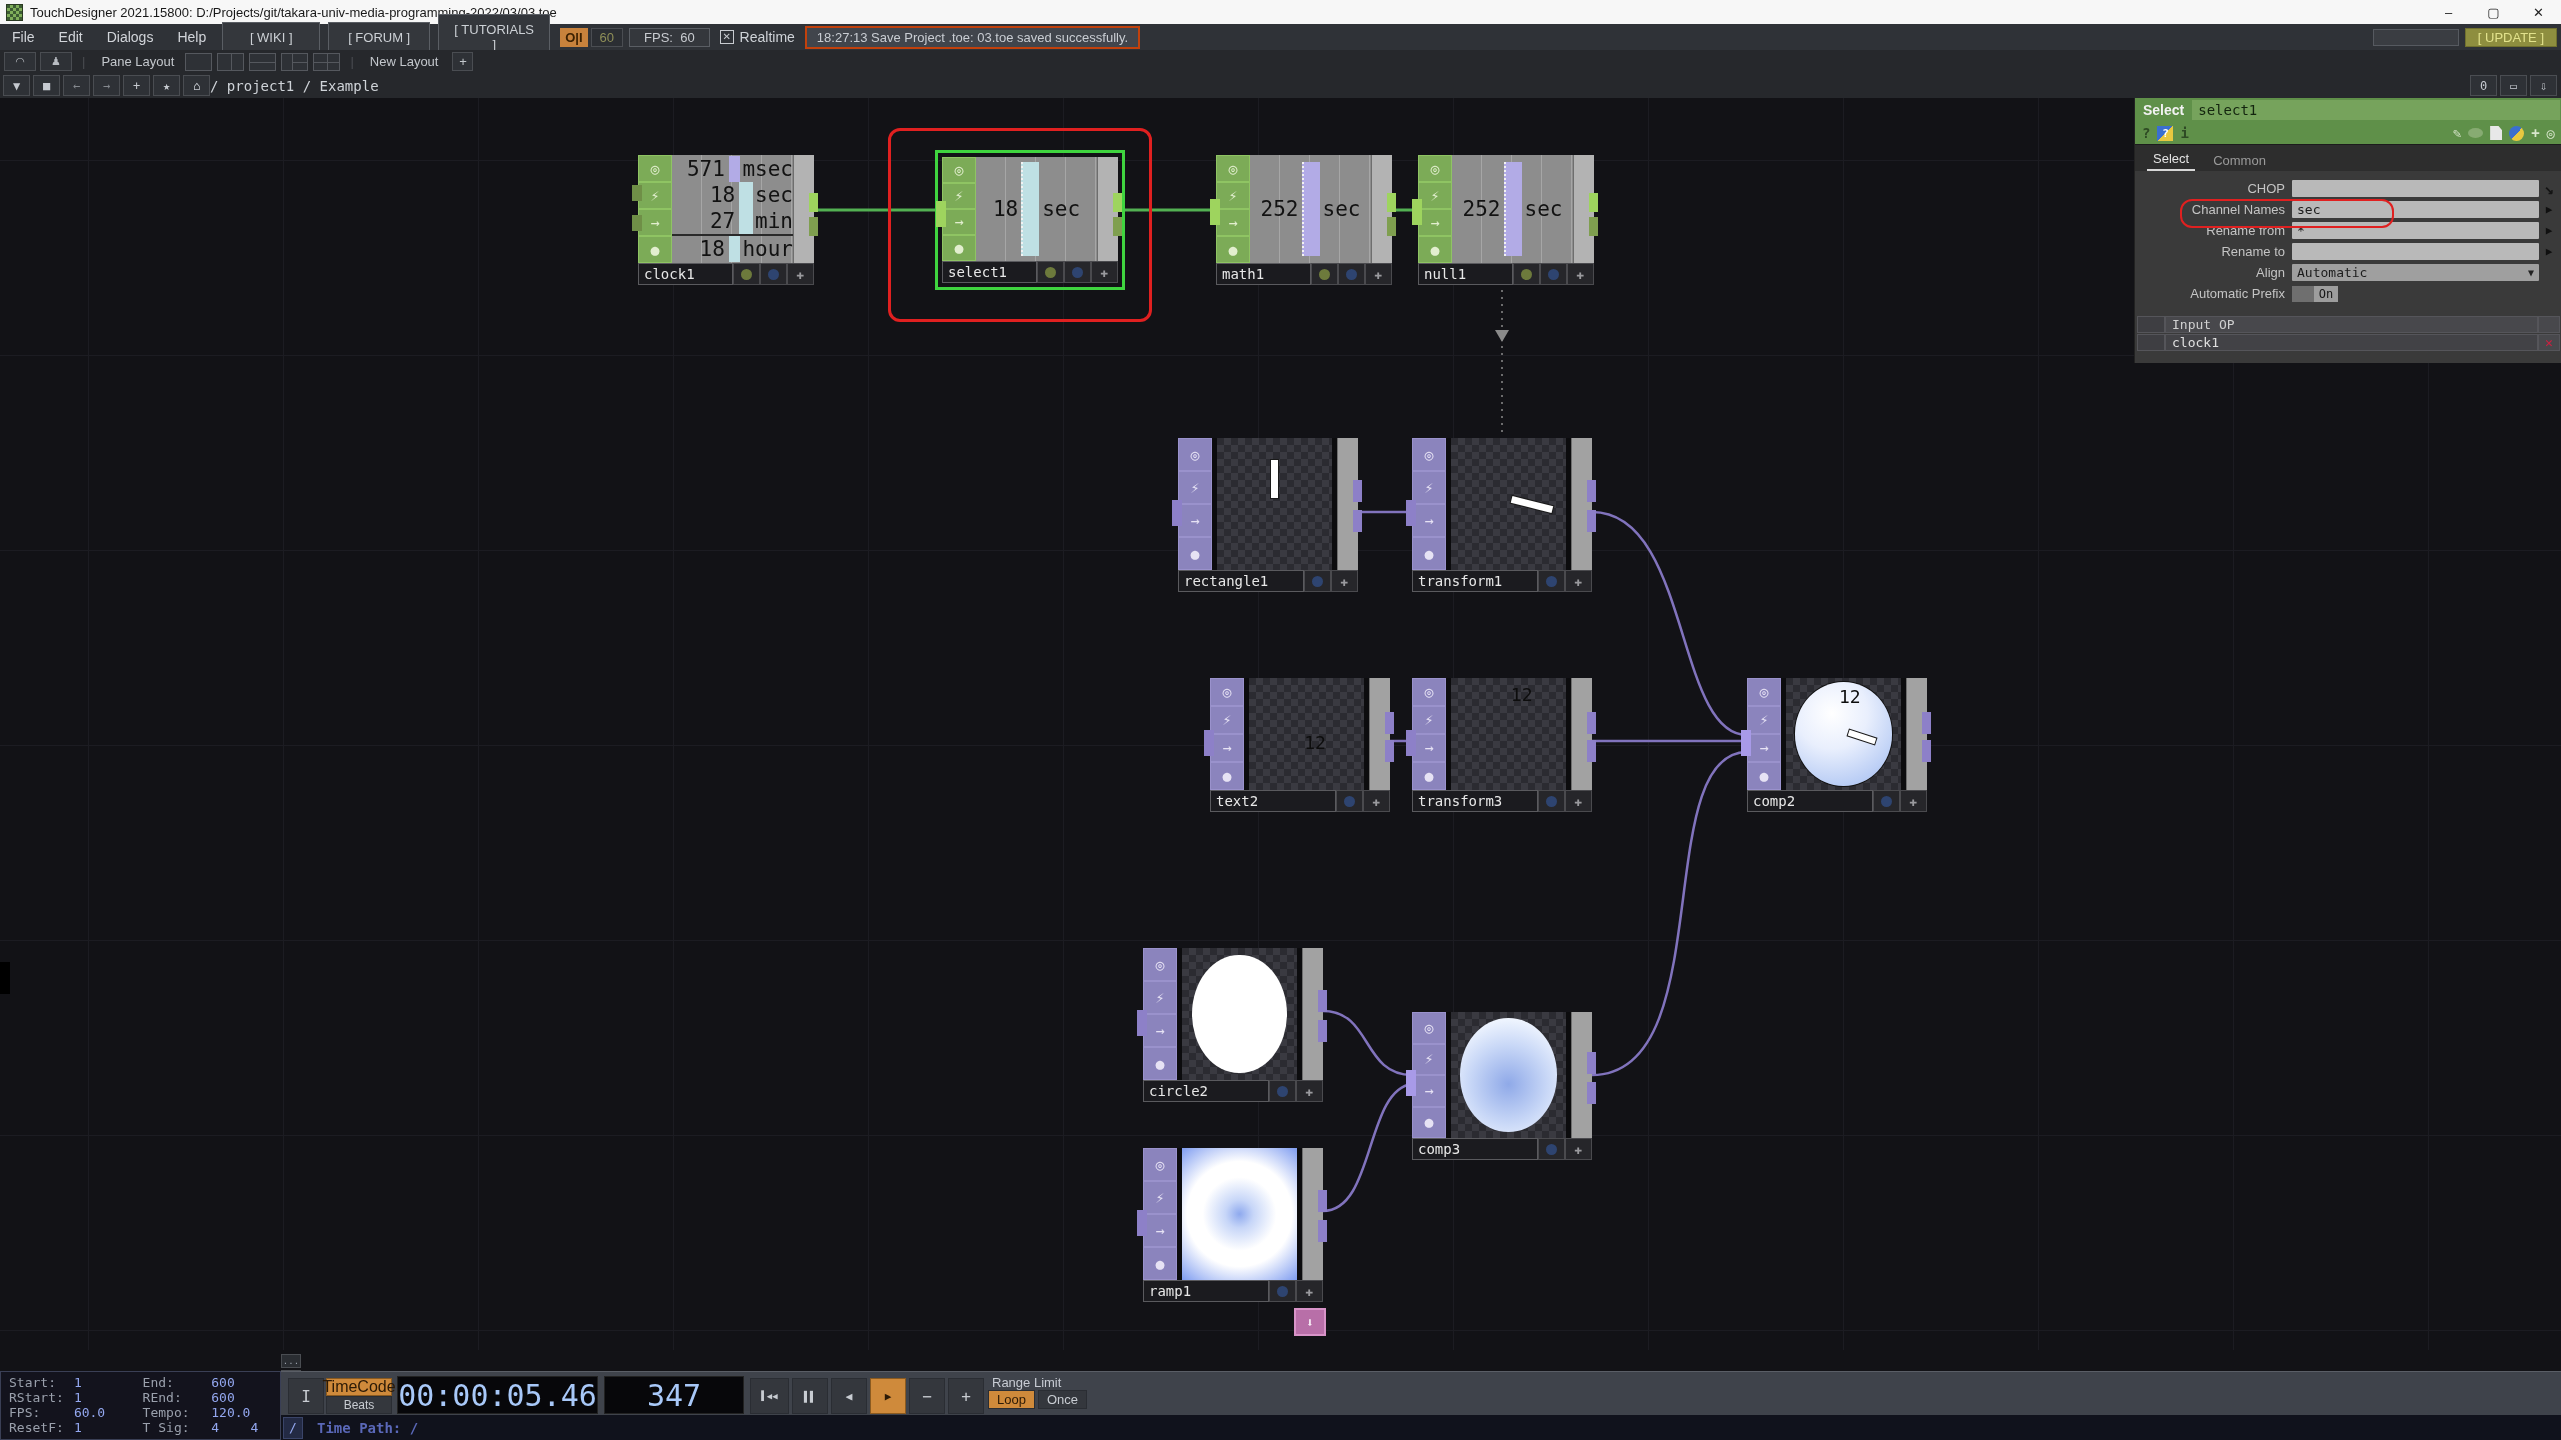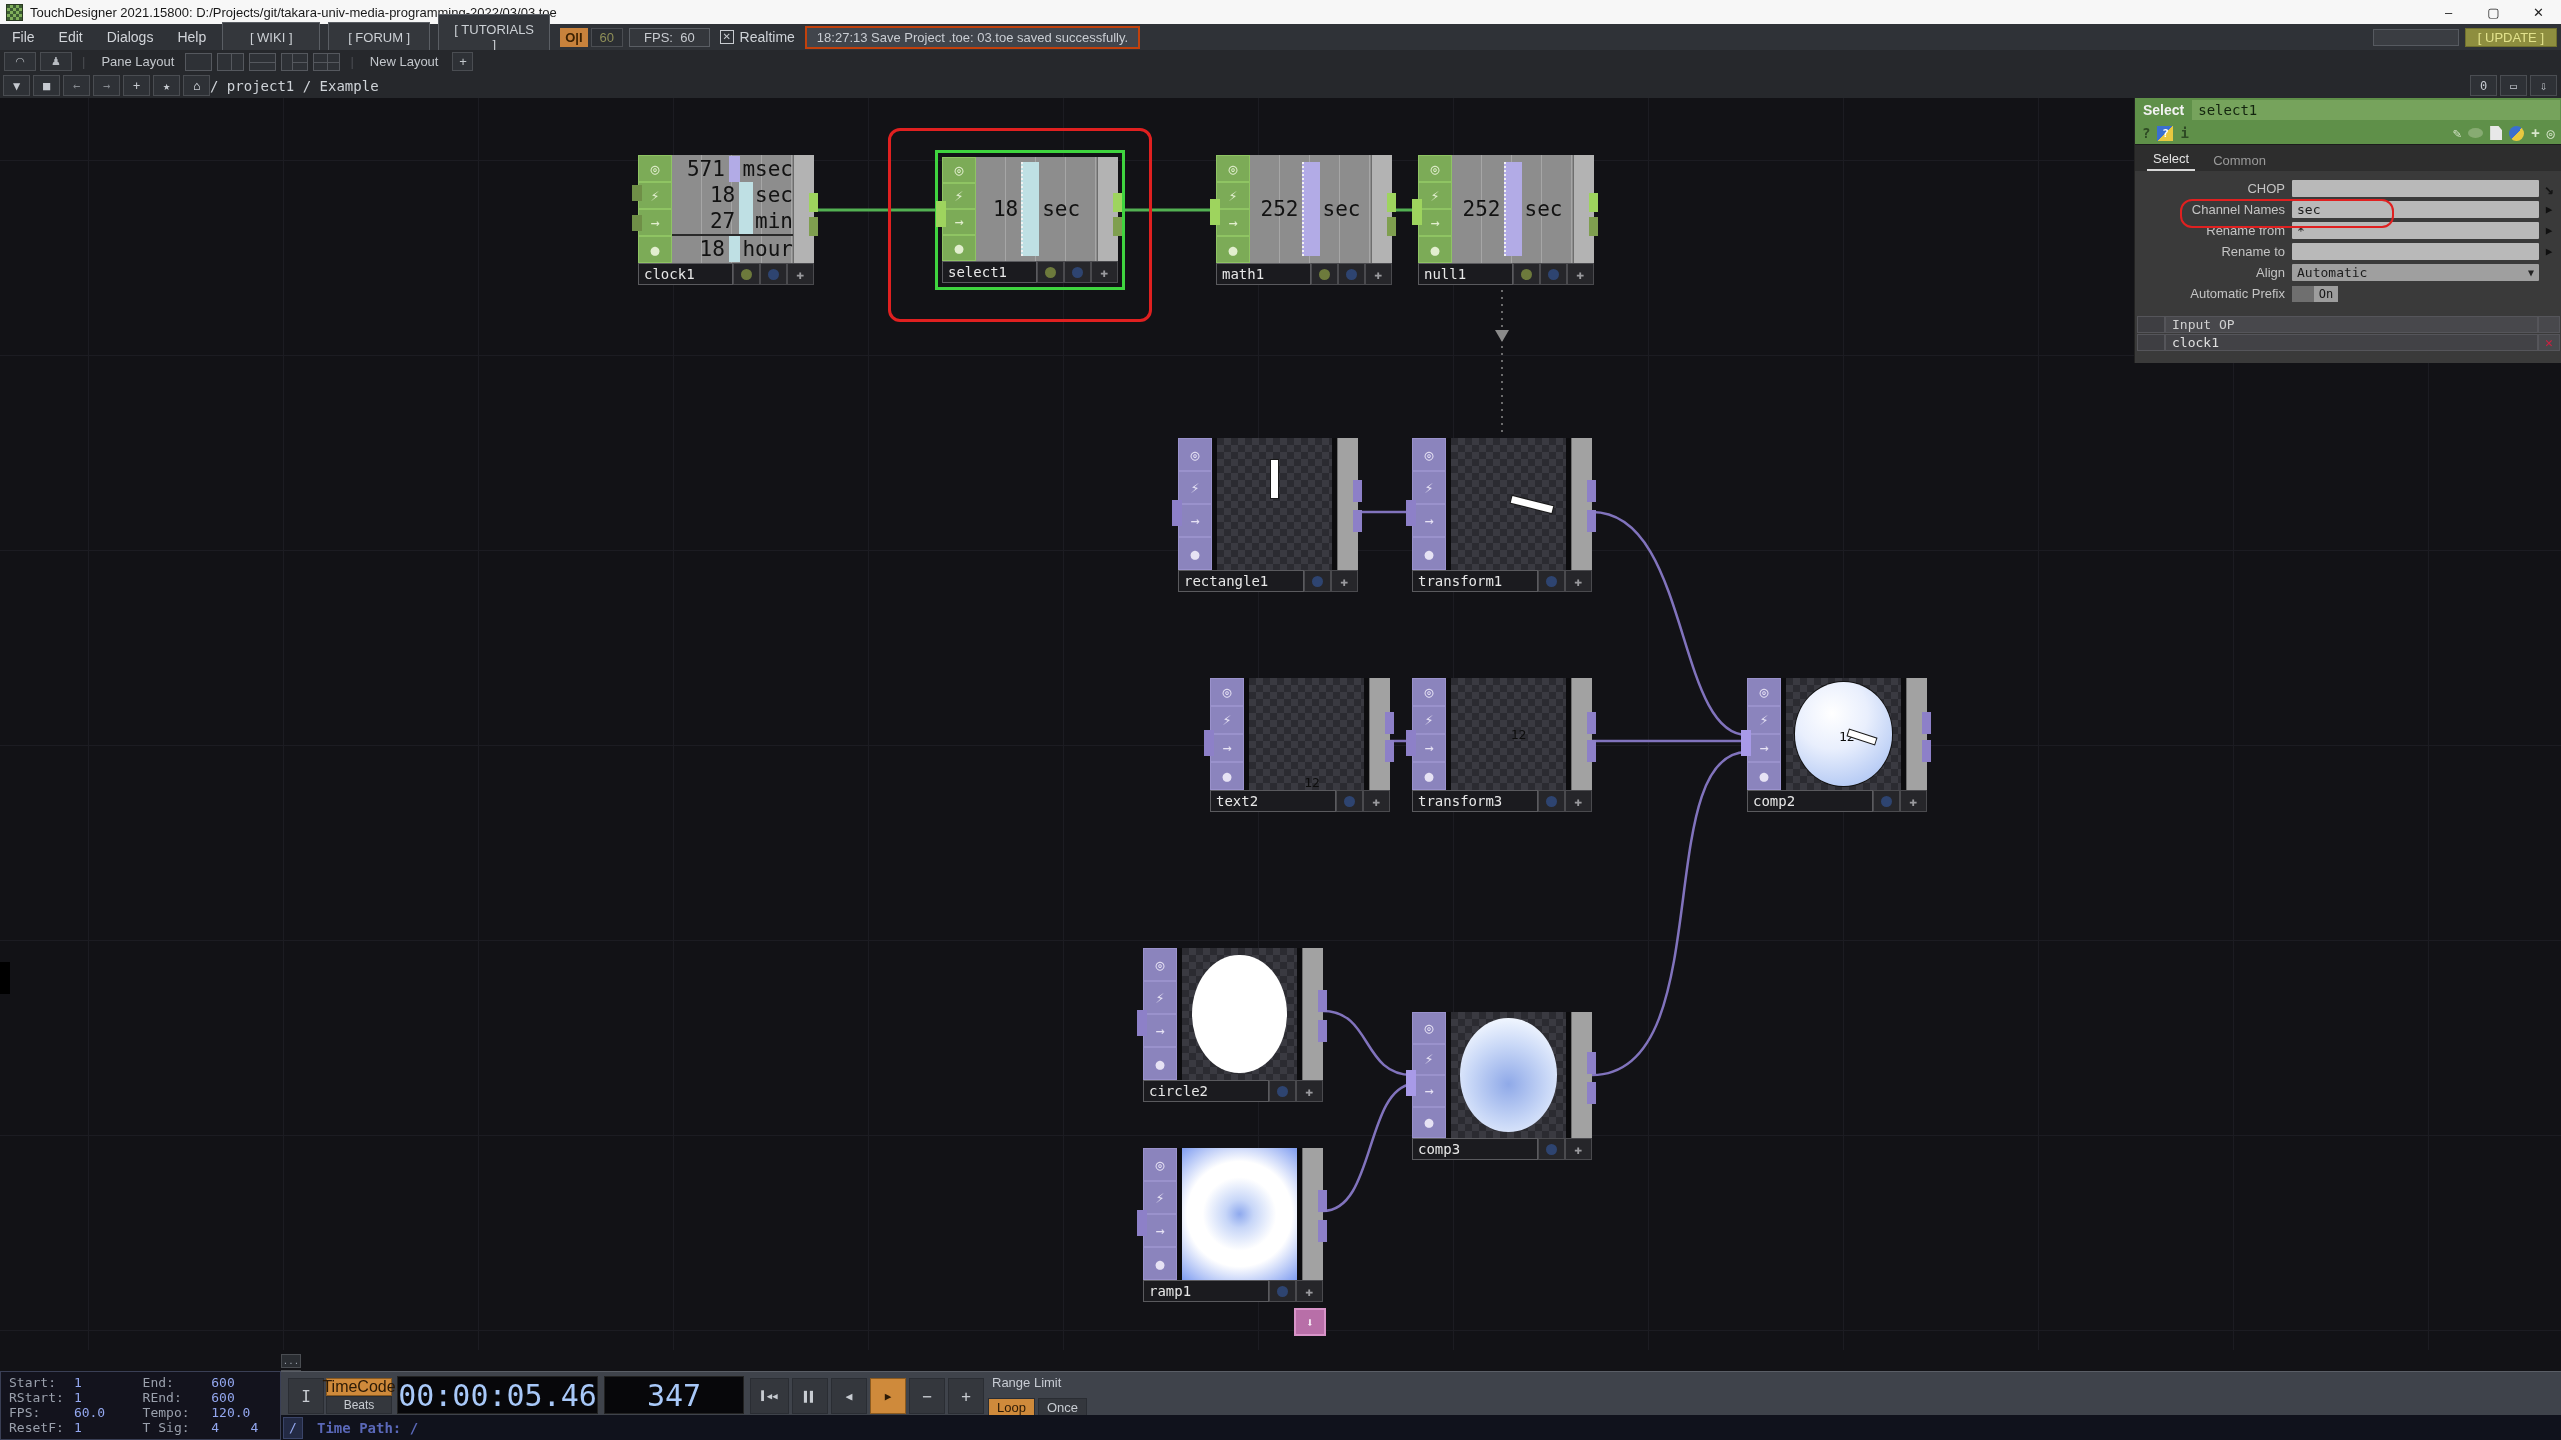--- a/index.html
+++ b/index.html
@@ -86,21 +86,21 @@
   .bigrow{display:flex;align-items:center;justify-content:center;height:100%;font-size:21px;color:#121212;}
   .bigrow .cbar{width:16px;height:94px;margin:0 3px;border-left:2px dotted #f2f2f2;}
   .cbar.cyan{background:#bfe0e4;}
   .cbar.purple{background:#b2abe6;}
   .ct-in{position:absolute;left:-6px;width:10px;height:26px;top:44px;background:#9ed45e;}
   .ct-in.dim{background:#6f8f47;height:16px;}
   .ct-out{position:absolute;right:-4px;width:9px;height:19px;background:#7f9f4f;}
   .tt-in{position:absolute;left:-6px;width:10px;height:26px;background:#8d80c8;}
   .tt-out{position:absolute;right:-4px;width:9px;height:22px;background:#8d80c8;}
   .wbar{position:absolute;background:#fff;box-shadow:0 0 0 1px #1a1a1a;}
-  .tinytext{position:absolute;color:#0d0d0d;font-size:13px;margin-top:43px;}
+  .tinytext{position:absolute;color:#0d0d0d;font-size:18px;}
   .ball{position:absolute;border-radius:50%;}
   .ball.white{background:#fff;}
   .ball.c3{background:radial-gradient(circle at 50% 58%,#8fa9e8 0%,#c9d8f7 48%,#f2f7ff 82%,#fff 100%);}
   .ball.c2{background:radial-gradient(circle at 38% 30%,#ffffff 0%,#e9effd 38%,#9db9f0 100%);box-shadow:0 0 0 1px #111;}
   .rampfill{position:absolute;inset:0 0 0 0;
     background:radial-gradient(circle,#8ea9ee 0%,#c7d6f8 16%,#ffffff 42%,#ffffff 60%,#7e9cf0 100%);}
   .selborder{position:absolute;border:3px solid #3fd43f;pointer-events:none;}
   .redrect{position:absolute;border:3px solid #e02020;border-radius:12px;pointer-events:none;}
   .exportbtn{position:absolute;width:28px;height:24px;background:#b86fa8;border:2px solid #d893c8;
              color:#f4e8f2;display:flex;align-items:center;justify-content:center;font-size:13px;}
@@ -161,21 +161,21 @@
   .midbtn{position:absolute;left:0;width:18px;border:1px solid #4a4d52;background:#2a2d32;color:#9aa0ac;
           font-size:9px;display:flex;align-items:center;justify-content:center;}
   #transport{left:281px;top:1371px;width:2280px;height:44px;background:#3f434b;border-top:1px solid #5a5e66;}
   .tbtn{position:absolute;border:1px solid #2a2d33;background:#34373d;color:#c8ccd2;
         display:flex;align-items:center;justify-content:center;}
   .tbtn.orange{background:#cf8a3b;color:#2c1a06;border-color:#8a5a20;}
   .lcd{position:absolute;background:#07070a;border:1px solid #222;color:#a8c8f8;
        display:flex;align-items:center;justify-content:center;font-size:30px;}
   #rangecol{position:absolute;left:707px;top:3px;font-family:"Liberation Sans",sans-serif;}
   #rangecol .rl{color:#c8ccd4;font-size:13px;margin-left:4px;}
-  #rangecol .btns{display:flex;margin-top:8px;}
+  #rangecol .btns{display:flex;margin-top:0;}
   .rbtn{border:1px solid #2a2d33;background:#34373d;color:#c8ccd2;font-size:13px;padding:1px 8px;}
   .rbtn.orange{background:#cf8a3b;color:#2c1a06;}
   #bottombar{left:281px;top:1415px;width:2280px;height:25px;background:#10121c;display:flex;align-items:center;}
   #slashbtn{width:18px;height:20px;margin-left:2px;background:#232a44;border:1px solid #3a4468;color:#93a7ef;
             display:flex;align-items:center;justify-content:center;font-size:13px;}
   #timepath{margin-left:14px;color:#5a68b8;font-weight:bold;font-size:14px;}
   #leftnotch{left:0;top:962px;width:10px;height:32px;background:#000;}
 </style>
 </head>
 <body>

